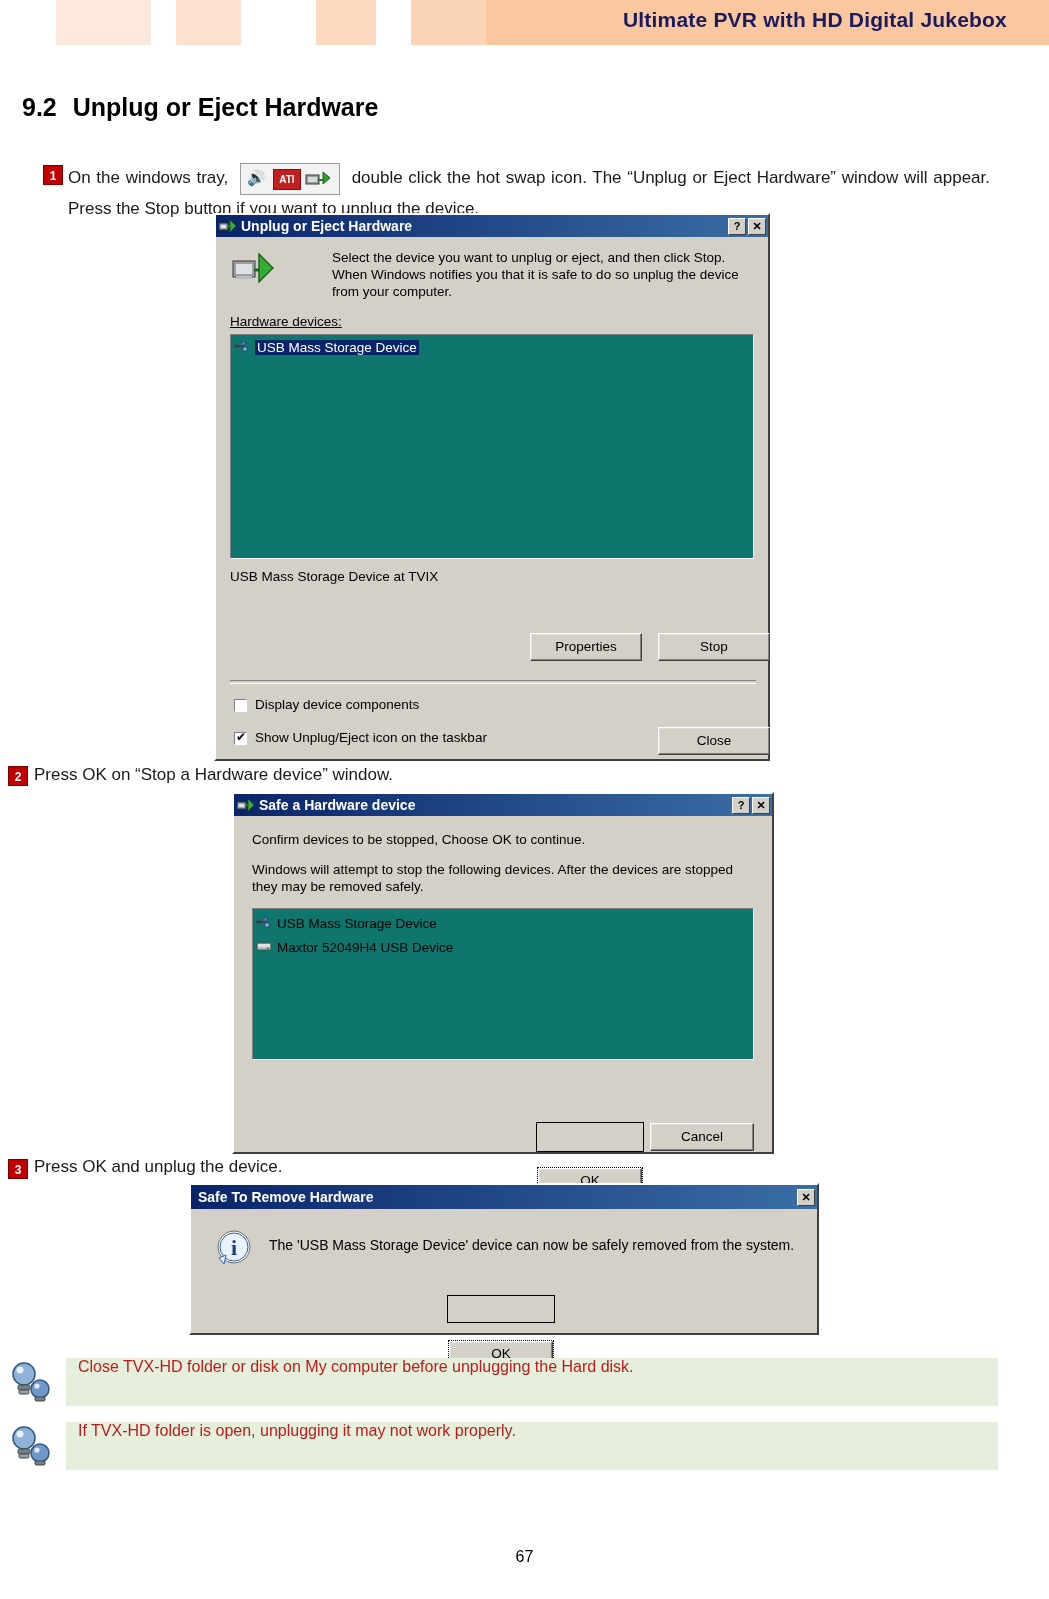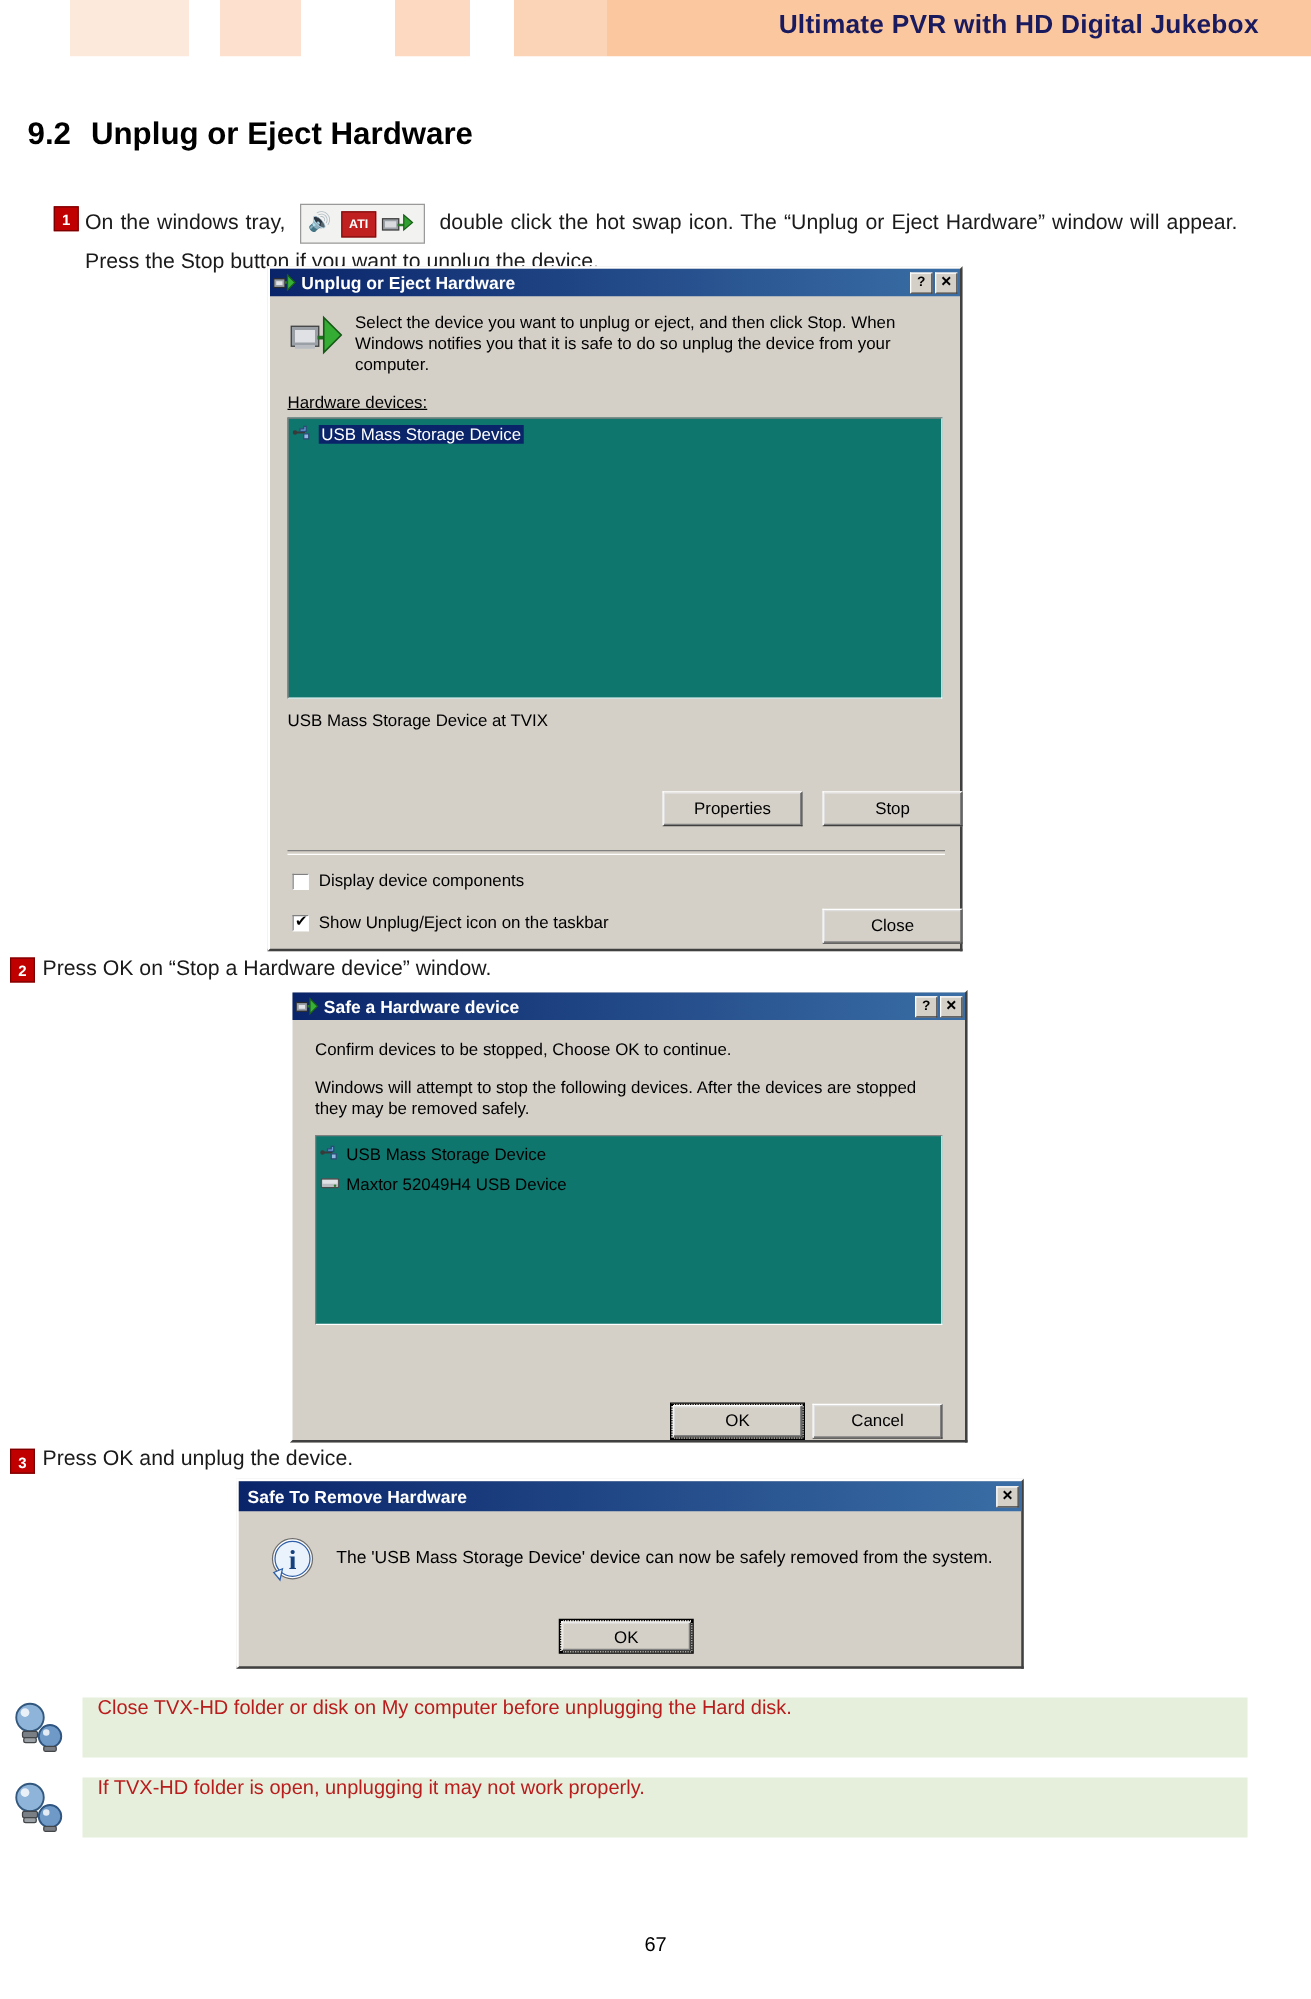--- a/index.html
+++ b/index.html
@@ -148,21 +148,21 @@
     border-top: 1px solid #ffffff;
     border-left: 1px solid #ffffff;
     border-right: 1px solid #404040;
     border-bottom: 1px solid #404040;
     box-shadow: inset -1px -1px 0 #808080, inset 1px 1px 0 #dfdfdf;
     font-size: 13.5px;
     text-align: center;
     box-sizing: border-box;
     color: #000;
   }
-  .btn-default { outline: 1px dotted #000; }
+  .btn-default { outline: 1px dotted #000; margin-top: 44px; }
   .btn-wrap-default {
     border: 1px solid #000;
     padding: 1px;
     box-sizing: border-box;
     position: absolute;
   }
   .cb {
     width: 13px; height: 13px;
     background: #ffffff;
     border-top: 1px solid #808080;
@@ -254,21 +254,21 @@
         <rect x="2" y="7" width="5" height="3" fill="#e2e4e8"></rect>
         <path d="M9 8 L13 8" stroke="#2a7a2a" stroke-width="2"></path>
         <path d="M11 2 L17 8 L11 14 Z" fill="#37b037" stroke="#1c5f1c"></path>
       </svg>
     </span>
     <span class="dlg-title-text">Unplug or Eject Hardware</span>
     <span class="tbtn">?</span>
     <span class="tbtn">✕</span>
   </div>
   <div class="dlg-body" style="padding:12px 14px;">
-    <div style="display:flex; align-items:flex-start;">
+    <div style="display:flex; align-items:flex-start;gap:48px;">
       <span style="flex:0 0 auto; margin:2px 10px 0 2px;">
         <svg width="42" height="34" viewBox="0 0 42 34">
           <rect x="1" y="10" width="22" height="16" fill="#9aa0a6" stroke="#3b3b3b"></rect>
           <rect x="4" y="13" width="16" height="10" fill="#dfe1e5"></rect>
           <rect x="4" y="25" width="16" height="3" fill="#b9bcc1"></rect>
           <path d="M22 19 L31 19" stroke="#1f6f1f" stroke-width="3"></path>
           <path d="M27 3 L41 17 L27 31 Z" fill="#35ad35" stroke="#175917" stroke-width="1.3"></path>
         </svg>
       </span>
       <span class="dlg-text" style="flex:1 1 auto; line-height:17px;">Select the device you want to unplug or eject, and then click Stop. When Windows notifies you that it is safe to do so unplug the device from your computer.</span>

